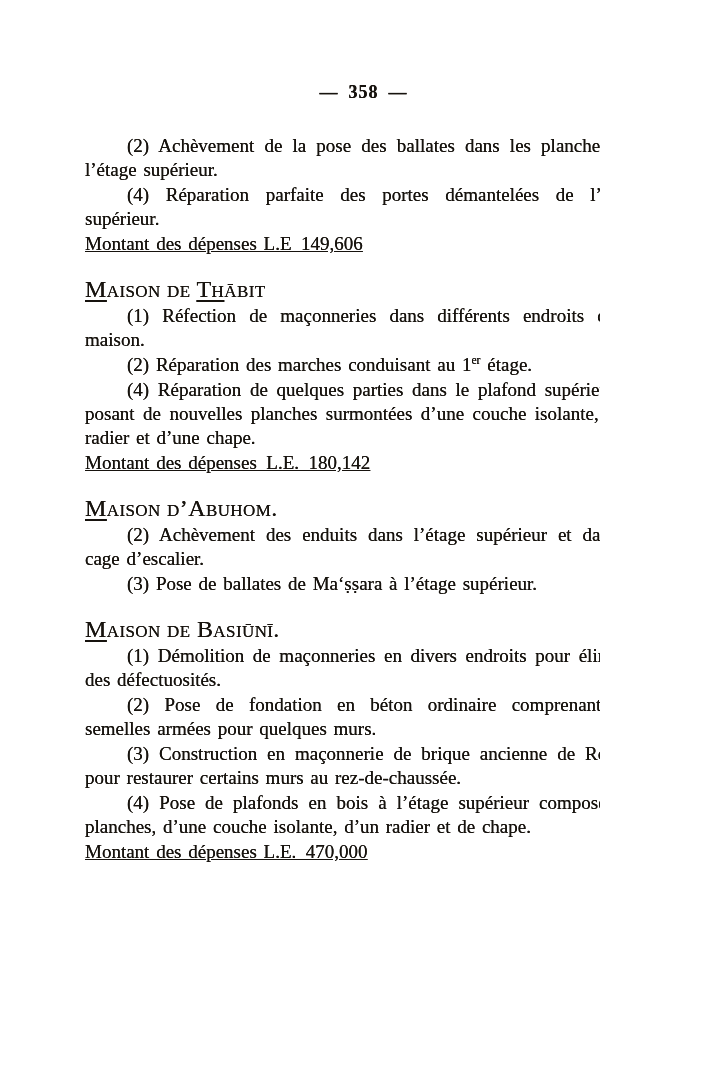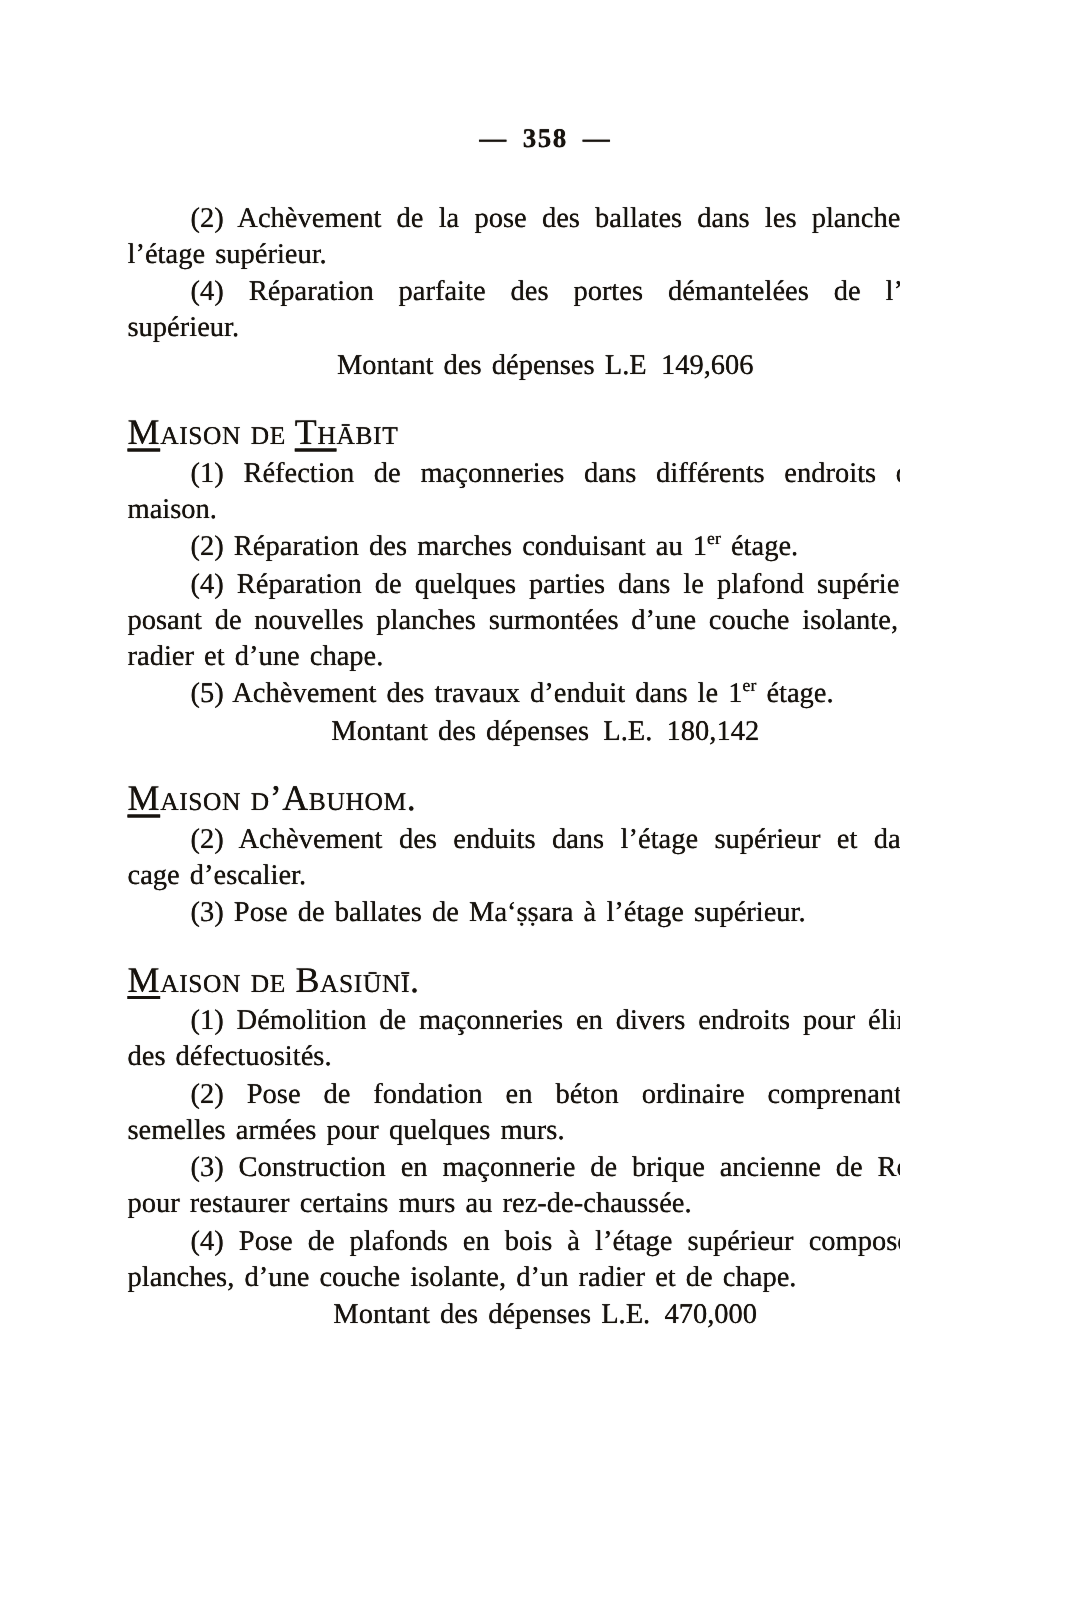--- a/index.html
+++ b/index.html
@@ -44,23 +44,24 @@
   }
   .blk.heading {
     font-variant-caps: small-caps;
     font-variant: small-caps;
     letter-spacing: 0.4px;
     font-size: 24px;
     margin-top: 21px;
     margin-bottom: 3px;
   }
   .blk.amount {
-    text-align: center;
+    text-align: left;
     word-spacing: 2px;
     margin: 1px 0 0 0;
+    text-decoration: underline;
   }
   .ul {
     text-decoration: underline;
     text-decoration-thickness: 1.5px;
     text-underline-offset: 2.5px;
   }
   sup {
     font-size: 0.62em;
     line-height: 0;
     vertical-align: super;
@@ -73,21 +74,20 @@
 <div class="page">
   <main class="content">
       <div class="blk page-number">— 358 —</div>
       <div class="blk para">(2) Achèvement de la pose des ballates dans les planchers de l’étage supérieur.</div>
       <div class="blk para">(4) Réparation parfaite des portes démantelées de l’étage supérieur.</div>
       <div class="blk amount">Montant des dépenses L.E 149,606</div>
       <div class="blk heading"><span class="ul">M</span>aison de <span class="ul">Th</span>ābit</div>
       <div class="blk para">(1) Réfection de maçonneries dans différents endroits de la maison.</div>
       <div class="blk para">(2) Réparation des marches conduisant au 1<sup>er</sup> étage.</div>
       <div class="blk para">(4) Réparation de quelques parties dans le plafond supérieur en posant de nouvelles planches surmontées d’une couche isolante, d’un radier et d’une chape.</div>
-      <div class="blk para">(5) Achèvement des travaux d’enduit dans le 1<sup>er</sup> étage.</div>
       <div class="blk amount">Montant des dépenses L.E. 180,142</div>
       <div class="blk heading"><span class="ul">M</span>aison d’Abuhom.</div>
       <div class="blk para">(2) Achèvement des enduits dans l’étage supérieur et dans la cage d’escalier.</div>
       <div class="blk para">(3) Pose de ballates de Ma‘ṣṣara à l’étage supérieur.</div>
       <div class="blk heading"><span class="ul">M</span>aison de Basiūnī.</div>
       <div class="blk para">(1) Démolition de maçonneries en divers endroits pour éliminer des défectuosités.</div>
       <div class="blk para">(2) Pose de fondation en béton ordinaire comprenant des semelles armées pour quelques murs.</div>
       <div class="blk para">(3) Construction en maçonnerie de brique ancienne de Rosette pour restaurer certains murs au rez-de-chaussée.</div>
       <div class="blk para">(4) Pose de plafonds en bois à l’étage supérieur composés de planches, d’une couche isolante, d’un radier et de chape.</div>
       <div class="blk amount">Montant des dépenses L.E. 470,000</div>

